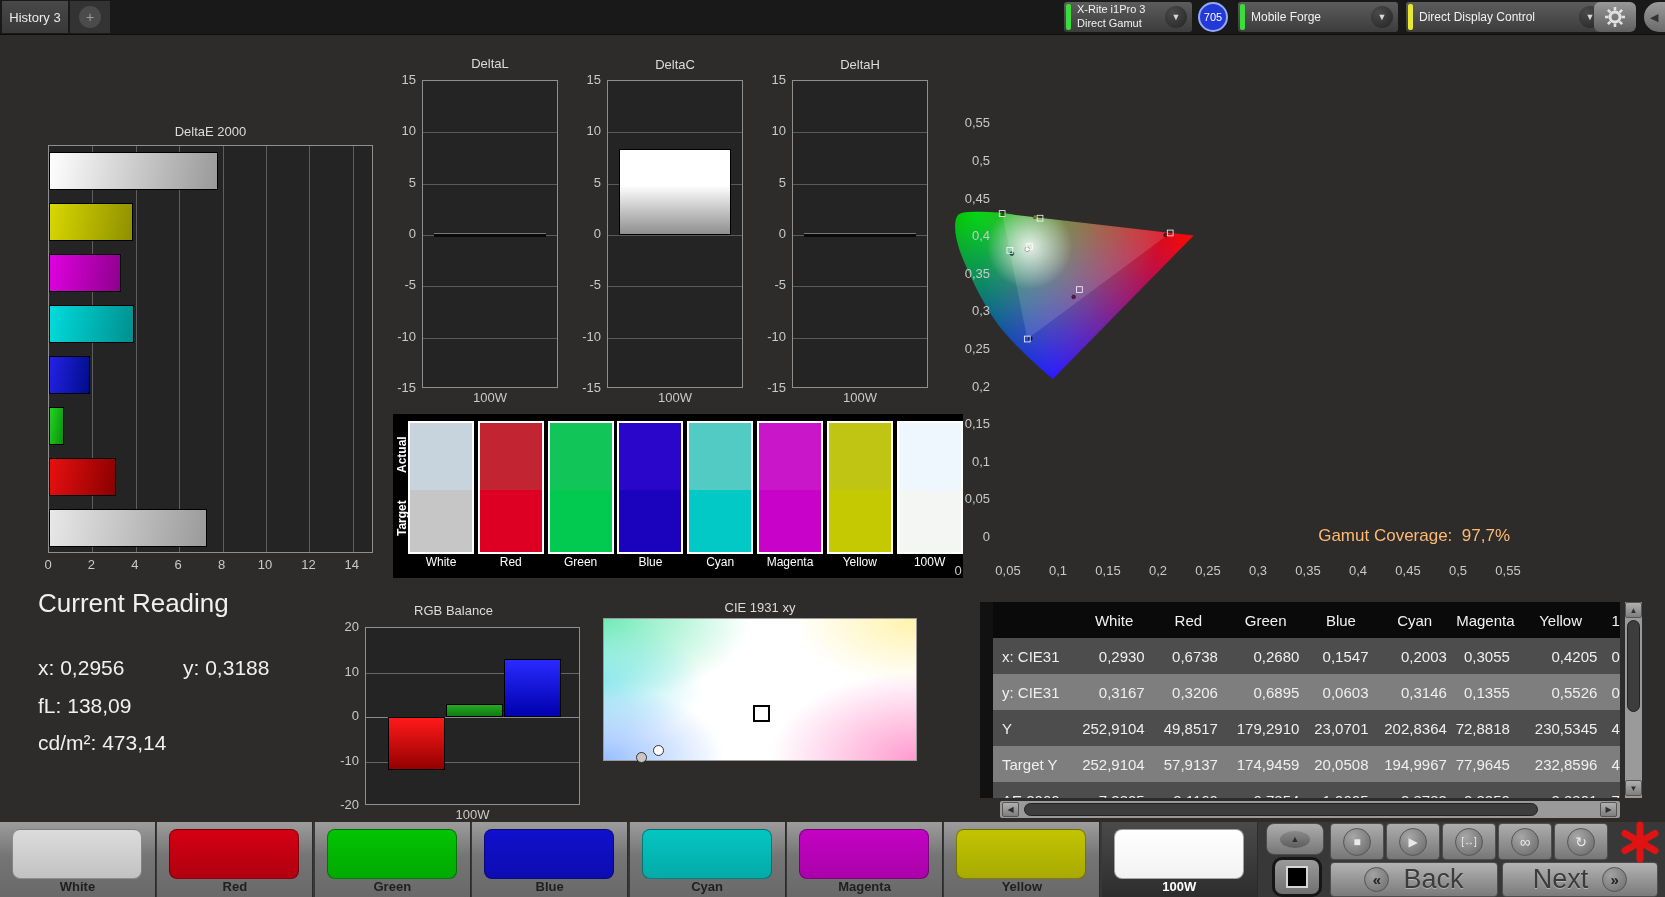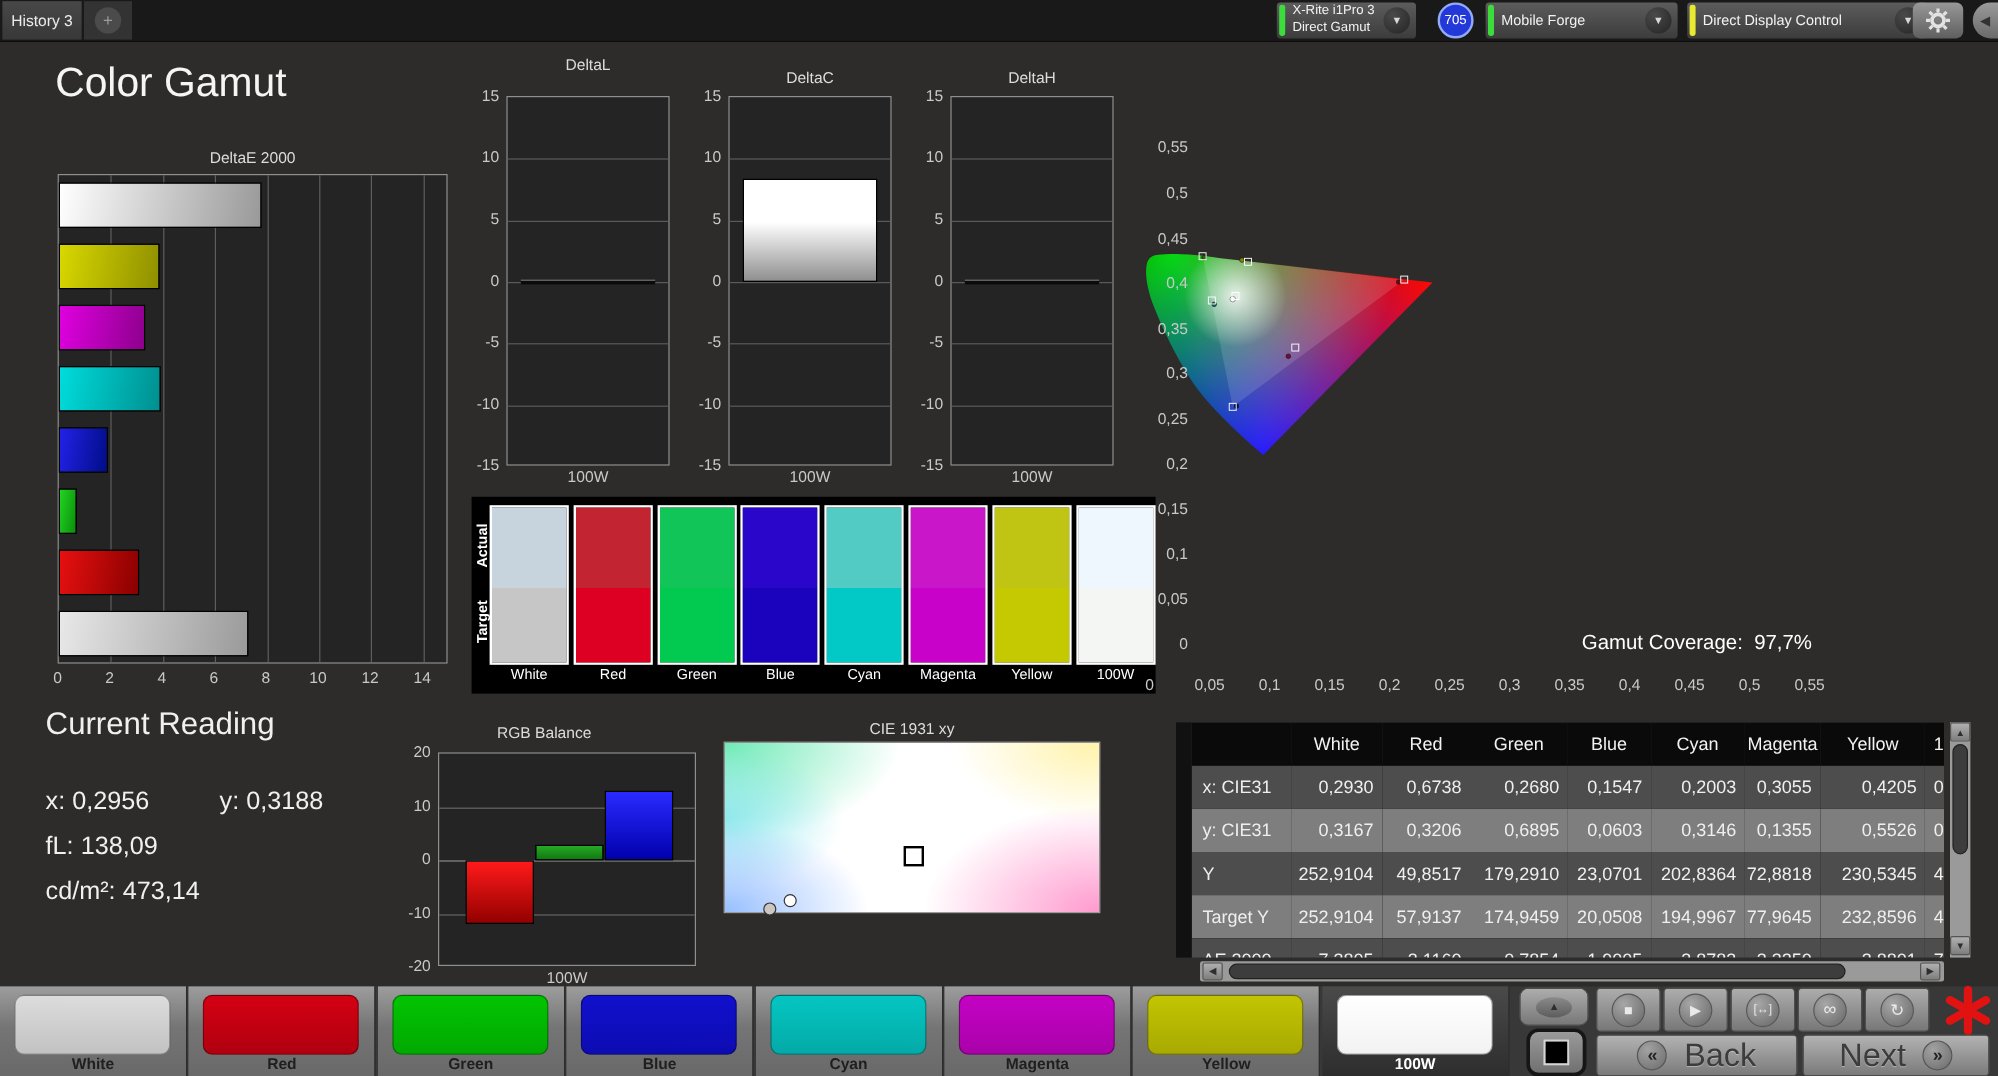--- a/index.html
+++ b/index.html
@@ -26,21 +26,21 @@
   .gridh{position:absolute;left:0;right:0;height:1px;background:#5a5a5a;}
   .debar{position:absolute;border:1px solid #000;box-sizing:border-box;}
   
   #strip{position:absolute;left:393px;top:414px;width:570px;height:164px;background:#000;}
   .rowlab{position:absolute;width:16px;color:#fff;font-size:12px;font-weight:bold;writing-mode:vertical-rl;transform:rotate(180deg);display:flex;align-items:center;justify-content:center;}
   .sw{position:absolute;top:7px;width:62px;height:129px;border:2px solid #fff;}
   .swlabel{position:absolute;top:141px;width:66px;text-align:center;color:#fff;font-size:12px;}
   
   #ciepanel{position:absolute;left:920px;top:45px;width:630px;height:515px;background:#272727;border:1px solid #616161;box-sizing:border-box;}
   .scr{mix-blend-mode:screen;}
-  #coverage{position:absolute;left:1240px;top:526px;width:270px;text-align:right;font-size:17px;color:#ffffff;}
+  #coverage{position:absolute;left:1240px;top:526px;width:270px;text-align:right;font-size:17px;color:#fdba74;}
   
   #tablewrap{position:absolute;left:993px;top:602px;width:627px;height:196px;overflow:hidden;}
   #datatable{border-collapse:collapse;table-layout:fixed;width:703px;font-size:15px;color:#efefef;}
   #datatable th{background:#0a0a0a;font-weight:normal;height:34px;text-align:center;color:#f2f2f2;}
   #datatable td{height:34px;text-align:right;padding-right:7px;white-space:nowrap;overflow:hidden;}
   #datatable td.lab{text-align:left;padding-left:9px;}
   #datatable td.cut, #datatable th.cut{text-align:left;padding-left:7px;}
   #datatable tr.odd td{background:#4d4d4d;}
   #datatable tr.even td{background:#7e7e7e;}
   .sbar{position:absolute;background:#9a9a9a;}
@@ -65,21 +65,21 @@
 <div id="app">
 
   <div id="topbar">
     <div class="tab">
         <span>History 3</span>
       </div>
     <div class="addtab">
         <span class="circ">+</span>
       </div>
 
-    <div class="dd" style="left:1064px;width:116px;">
+    <div class="dd" style="left:1064px;width:128px;">
       <span class="stripe" style="background:#3ddc3d;"></span>
       <span class="ddtxt" style="font-size:11px;">
         <span style="display:block;">X-Rite i1Pro 3</span>
         <span style="display:block;">Direct Gamut</span>
       </span>
       <span class="chev">▼</span>
     </div>
 
     <div id="badge705">
         <span>705</span>
@@ -112,21 +112,20 @@
               <line x1="4.6" y1="-4.6" x2="7.1" y2="-7.1"></line>
           </g>
         </g>
       </svg>
     </div>
     <div id="sliverbtn">
         <span>◀</span>
       </div>
   </div>
 
-  <div id="pagetitle">Color Gamut</div>
 
   <div class="charttitle" style="left:48px;top:124px;width:325px;">DeltaE 2000</div>
   <div id="deplot" class="plot" style="left:48px;top:145px;width:325px;height:408px;">
       <div class="gridv" style="left: 43.4px;"></div>
       <div class="gridv" style="left: 86.8px;"></div>
       <div class="gridv" style="left: 130.2px;"></div>
       <div class="gridv" style="left: 173.6px;"></div>
       <div class="gridv" style="left: 217px;"></div>
       <div class="gridv" style="left: 260.4px;"></div>
       <div class="gridv" style="left: 303.8px;"></div>
@@ -508,21 +507,21 @@
   </div>
 
   <svg class="abs" style="left:1616px;top:820px;" width="48" height="44" viewBox="0 0 48 44">
     <g stroke="#e01212" stroke-width="7" stroke-linecap="round">
       <line x1="24" y1="5" x2="24" y2="39"></line>
       <line x1="9" y1="13.5" x2="39" y2="30.5"></line>
       <line x1="9" y1="30.5" x2="39" y2="13.5"></line>
     </g>
   </svg>
 
-<div class="charttitle" style="left: 422px; top: 46px; width: 136px; position: absolute;">DeltaL</div>
+<div class="charttitle" style="left: 422px; top: 56px; width: 136px; position: absolute;">DeltaL</div>
     <div class="plot" style="left: 422px; top: 80px; width: 136px; height: 308px;">
       <div class="gridh" style="top: 51.3px;"></div>
       <div class="gridh" style="top: 102.6px;"></div>
       <div class="gridh" style="top: 153.9px;"></div>
       <div class="gridh" style="top: 205.2px;"></div>
       <div class="gridh" style="top: 256.5px;"></div>
       <div style="position: absolute; left: 11px; width: 112px; top: 152.4px; height: 3px; background: rgb(10, 10, 10); border-top: 1px solid rgb(119, 119, 119);"></div>
     </div>
     <div class="ticklabel" style="left: 382px; top: 72px; width: 34px; text-align: right;">15</div>
     <div class="ticklabel" style="left: 382px; top: 123.3px; width: 34px; text-align: right;">10</div>

